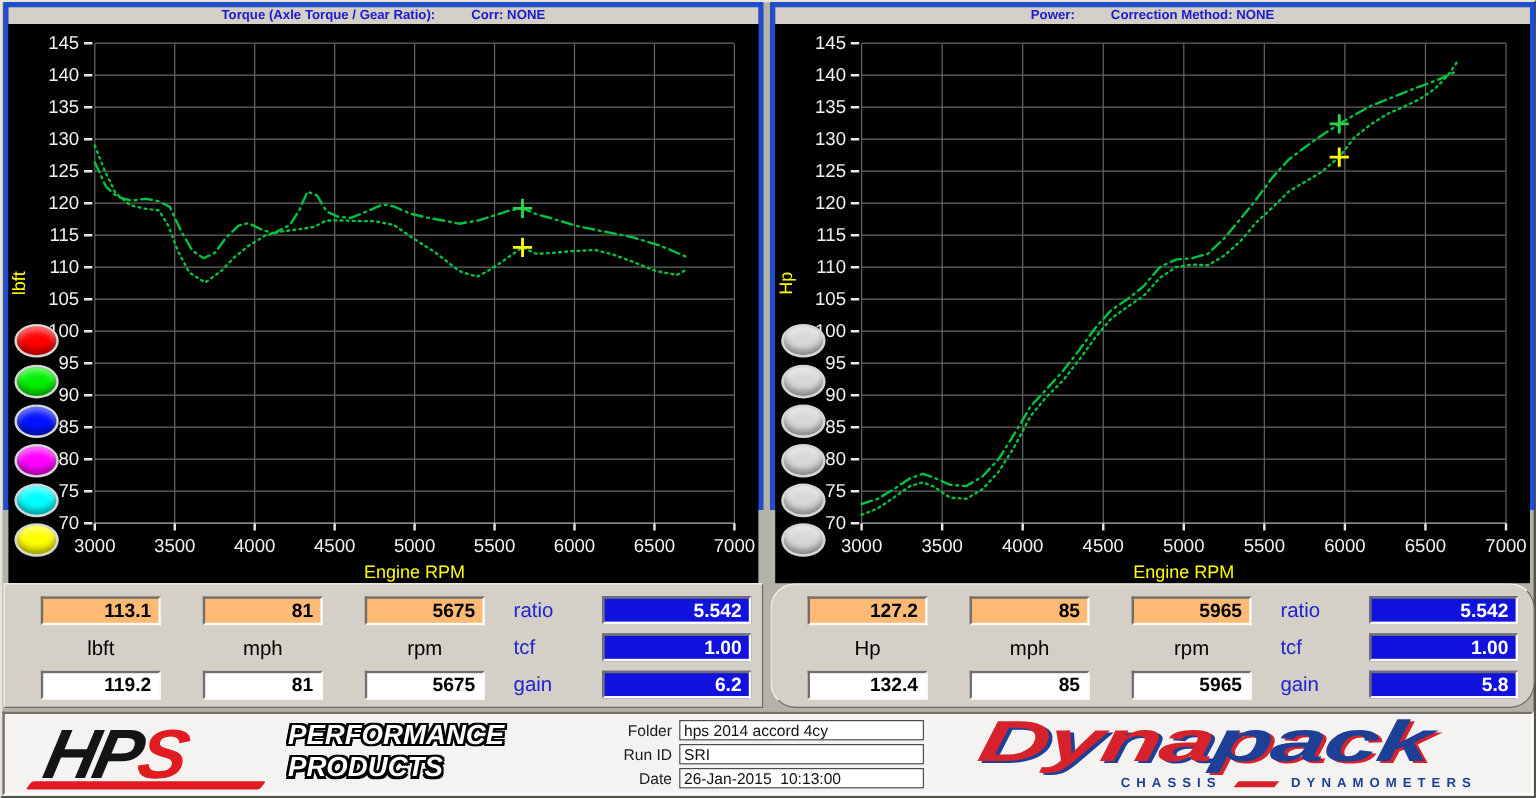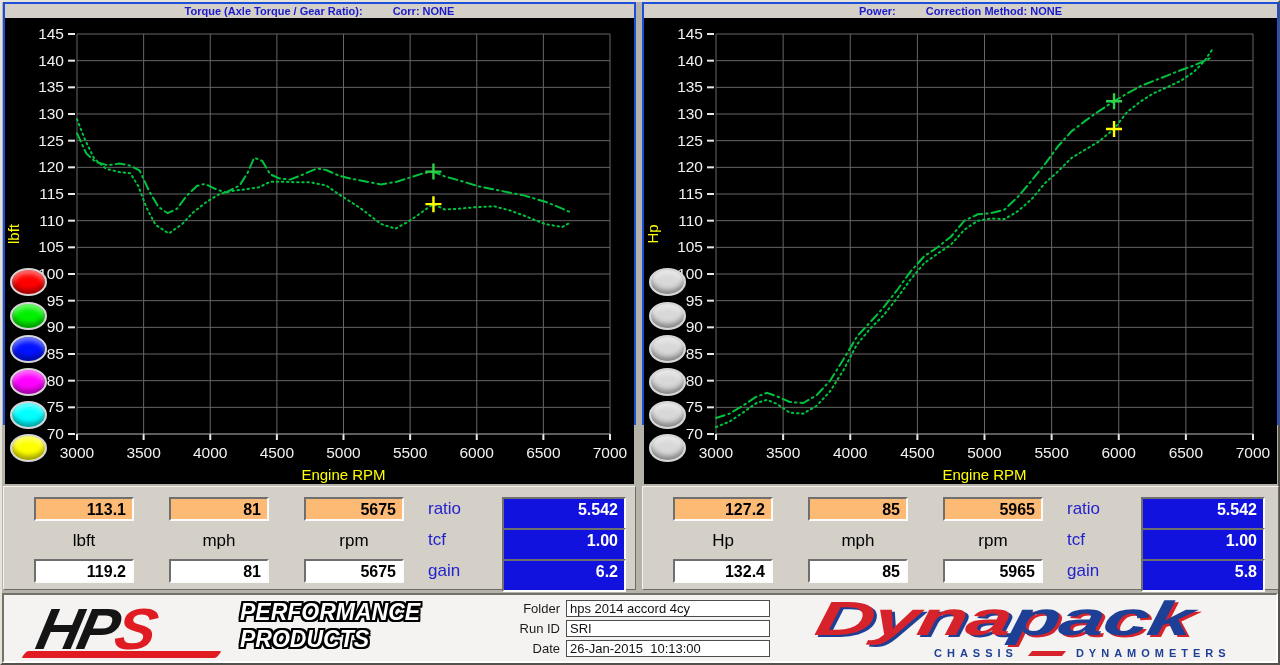--- a/index.html
+++ b/index.html
@@ -3,44 +3,44 @@
 <meta charset="utf-8">
 <style>
   * { margin:0; padding:0; box-sizing:border-box; }
   html,body { width:1280px; height:665px; overflow:hidden; background:#9a978f;
               font-family:"Liberation Sans", sans-serif; }
   #app { position:relative; width:1280px; height:665px; background:#b5b2aa;
          border-top:2px solid #e6e3db; border-left:2px solid #e6e3db;
          border-bottom:2px solid #55524c; border-right:2px solid #55524c; }
 
   
-  .chart-panel { position:absolute; top:0; height:423px; border:2px solid #1d4ed8; background:#000; }
+  .chart-panel { position:absolute; top:0; height:423px; border:4px solid #1d4ed8; background:#000; }
   #chart-left  { left:1px;  width:633px; }
   #chart-right { left:640px; width:637px; }
   .chart-header { height:14px; background:#d4d0c8; color:#1a1acc; font-size:11px; font-weight:bold;
                   display:flex; justify-content:center; align-items:center; gap:30px; white-space:nowrap; }
   .chart-body { position:relative; width:100%; height:466px; background:#000; }
   .btn-col { position:absolute; left:5px; top:0; width:40px; height:100%; }
   .oval-btn { position:absolute; left:0; width:37px; height:28px; border-radius:50%;
               border:2px solid #d6d6d6;
               box-shadow: inset 0 -4px 5px rgba(0,0,0,.38), inset 0 4px 5px rgba(255,255,255,.45);
               cursor:pointer; }
 
   
   .readout-panel { position:absolute; top:484px; height:104px; background:#d4d0c8;
                    border-top:1px solid #f5f3ee; border-left:1px solid #f5f3ee;
                    border-bottom:1px solid #6e6b64; border-right:1px solid #6e6b64; }
   #readout-left  { left:1px;  width:633px; }
-  #readout-right { left:640px; width:637px; }
+  #readout-right { left:640px; width:637px;border-radius:21px; }
   .val-box { position:absolute; width:100px; height:24px; font-size:16px; font-weight:600;
              color:#000; text-align:right; padding:2px 6px 0 0;
              border:2px solid; border-color:#6f6f6f #fbfbfb #fbfbfb #6f6f6f; }
   .val-yellow { background:#fdba74; }
   .val-green  { background:#ffffff; }
-  .val-blue   { position:absolute; width:124px; height:33px; background:#1212de; color:#fff;
+  .val-blue   { position:absolute; width:124px; height:23px; background:#1212de; color:#fff;
                 font-size:16px; font-weight:600; text-align:right; padding:2px 6px 0 10px;
                 border:2px solid; border-color:#6f6f6f #fbfbfb #fbfbfb #6f6f6f; }
   .unit-label { position:absolute; width:100px; text-align:center; font-size:17px; color:#000; }
   .stat-label { position:absolute; left:424px; width:70px; font-size:17px; color:#2222cc; }
   .c1 { left:30px; } .c2 { left:165px; } .c3 { left:300px; }
   .rowA { top:10px; } .rowB { top:44px; } .rowC { top:72px; }
   .blue-col { left:498px; }
   .bA { top:10px; } .bB { top:41px; } .bC { top:72px; }
   .sA { top:12px; } .sB { top:43px; } .sC { top:74px; }
 

